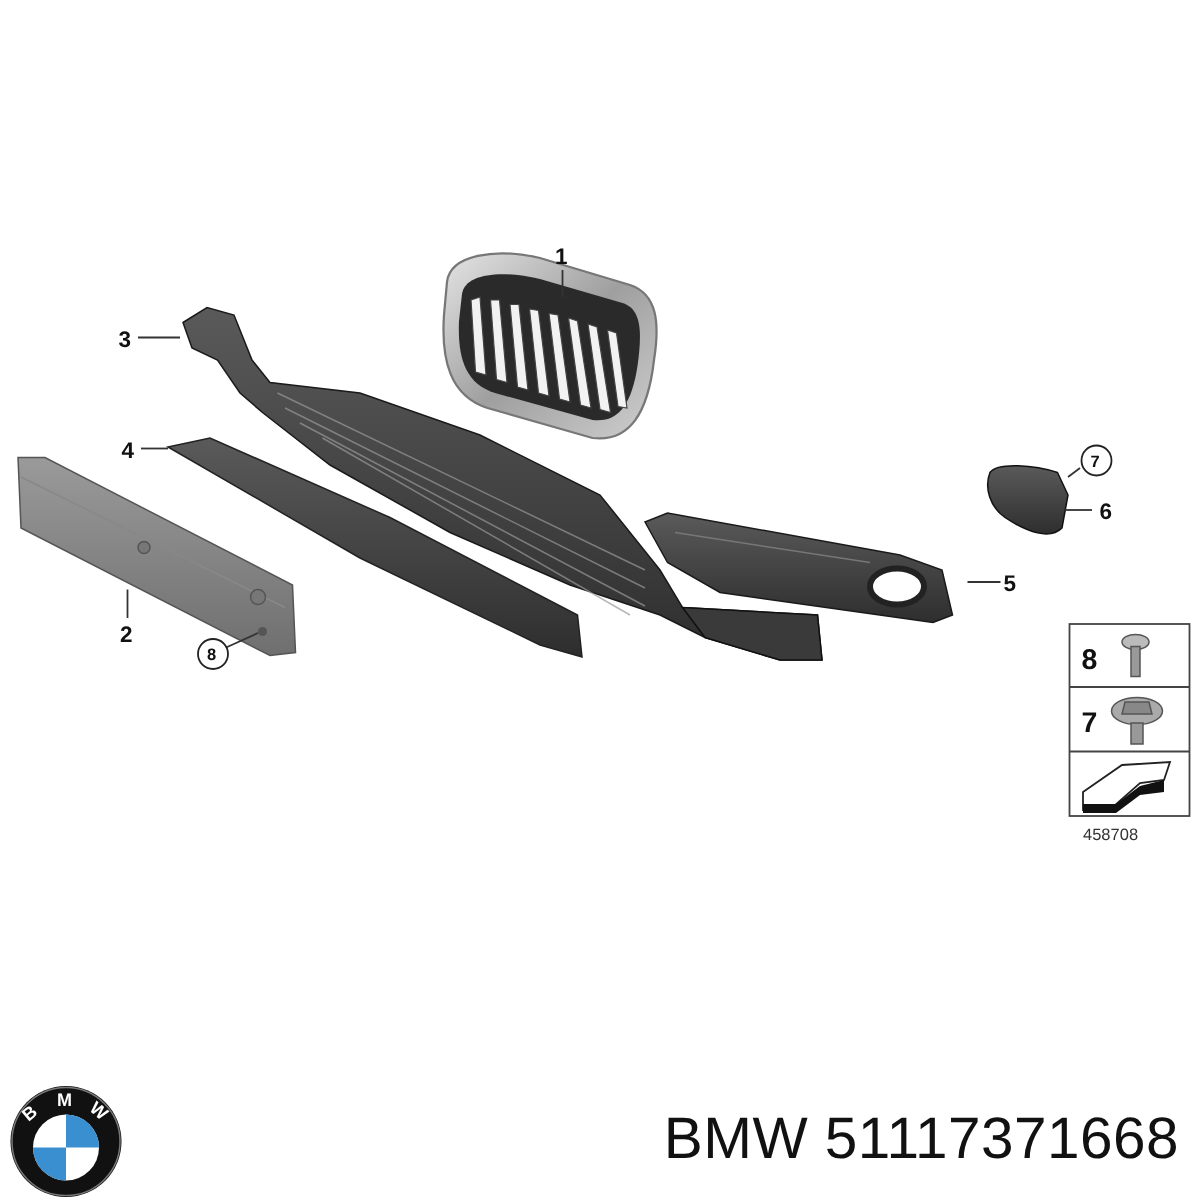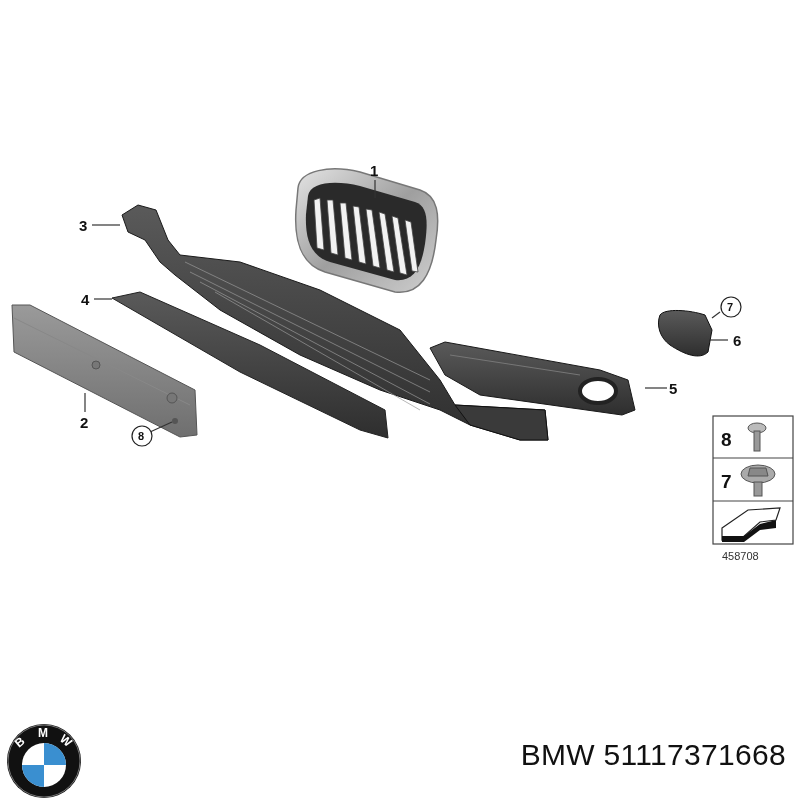--- a/index.html
+++ b/index.html
@@ -3,21 +3,21 @@
 <meta charset="utf-8">
 <style>
   html,body{margin:0;padding:0;background:#fff;}
   body{width:800px;height:800px;position:relative;overflow:hidden;font-family:"Liberation Sans",sans-serif;}
   #diagram{position:absolute;left:0;top:0;width:800px;height:800px;}
   .callout-num{font-family:"Liberation Sans",sans-serif;font-weight:bold;font-size:15px;fill:#111;}
   .circ-num{font-family:"Liberation Sans",sans-serif;font-weight:bold;font-size:11px;fill:#111;}
   .legend-num{font-family:"Liberation Sans",sans-serif;font-weight:bold;font-size:19px;fill:#111;}
   .diagram-id{font-family:"Liberation Sans",sans-serif;font-size:11px;fill:#333;}
   .leader{stroke:#333;stroke-width:1.2;fill:none;}
-  #title{position:absolute;right:14px;top:738px;font-family:"Liberation Sans",sans-serif;font-size:30px;color:#111;letter-spacing:0.3px;}
+  #title{position:absolute;right:14px;top:738px;font-family:"Liberation Sans",sans-serif;font-size:39px;color:#111;letter-spacing:0.3px;}
   #logo{position:absolute;left:6px;top:723px;width:76px;height:76px;}
   .logo-text{font-family:"Liberation Sans",sans-serif;font-weight:bold;font-size:12px;fill:#fff;}
 </style>
 </head>
 <body>
 
 <svg id="diagram" viewBox="0 0 800 800" xmlns="http://www.w3.org/2000/svg">
   <defs>
     <linearGradient id="gPlate" x1="0" y1="0" x2="0" y2="1">
       <stop offset="0" stop-color="#9a9a9a"></stop>

